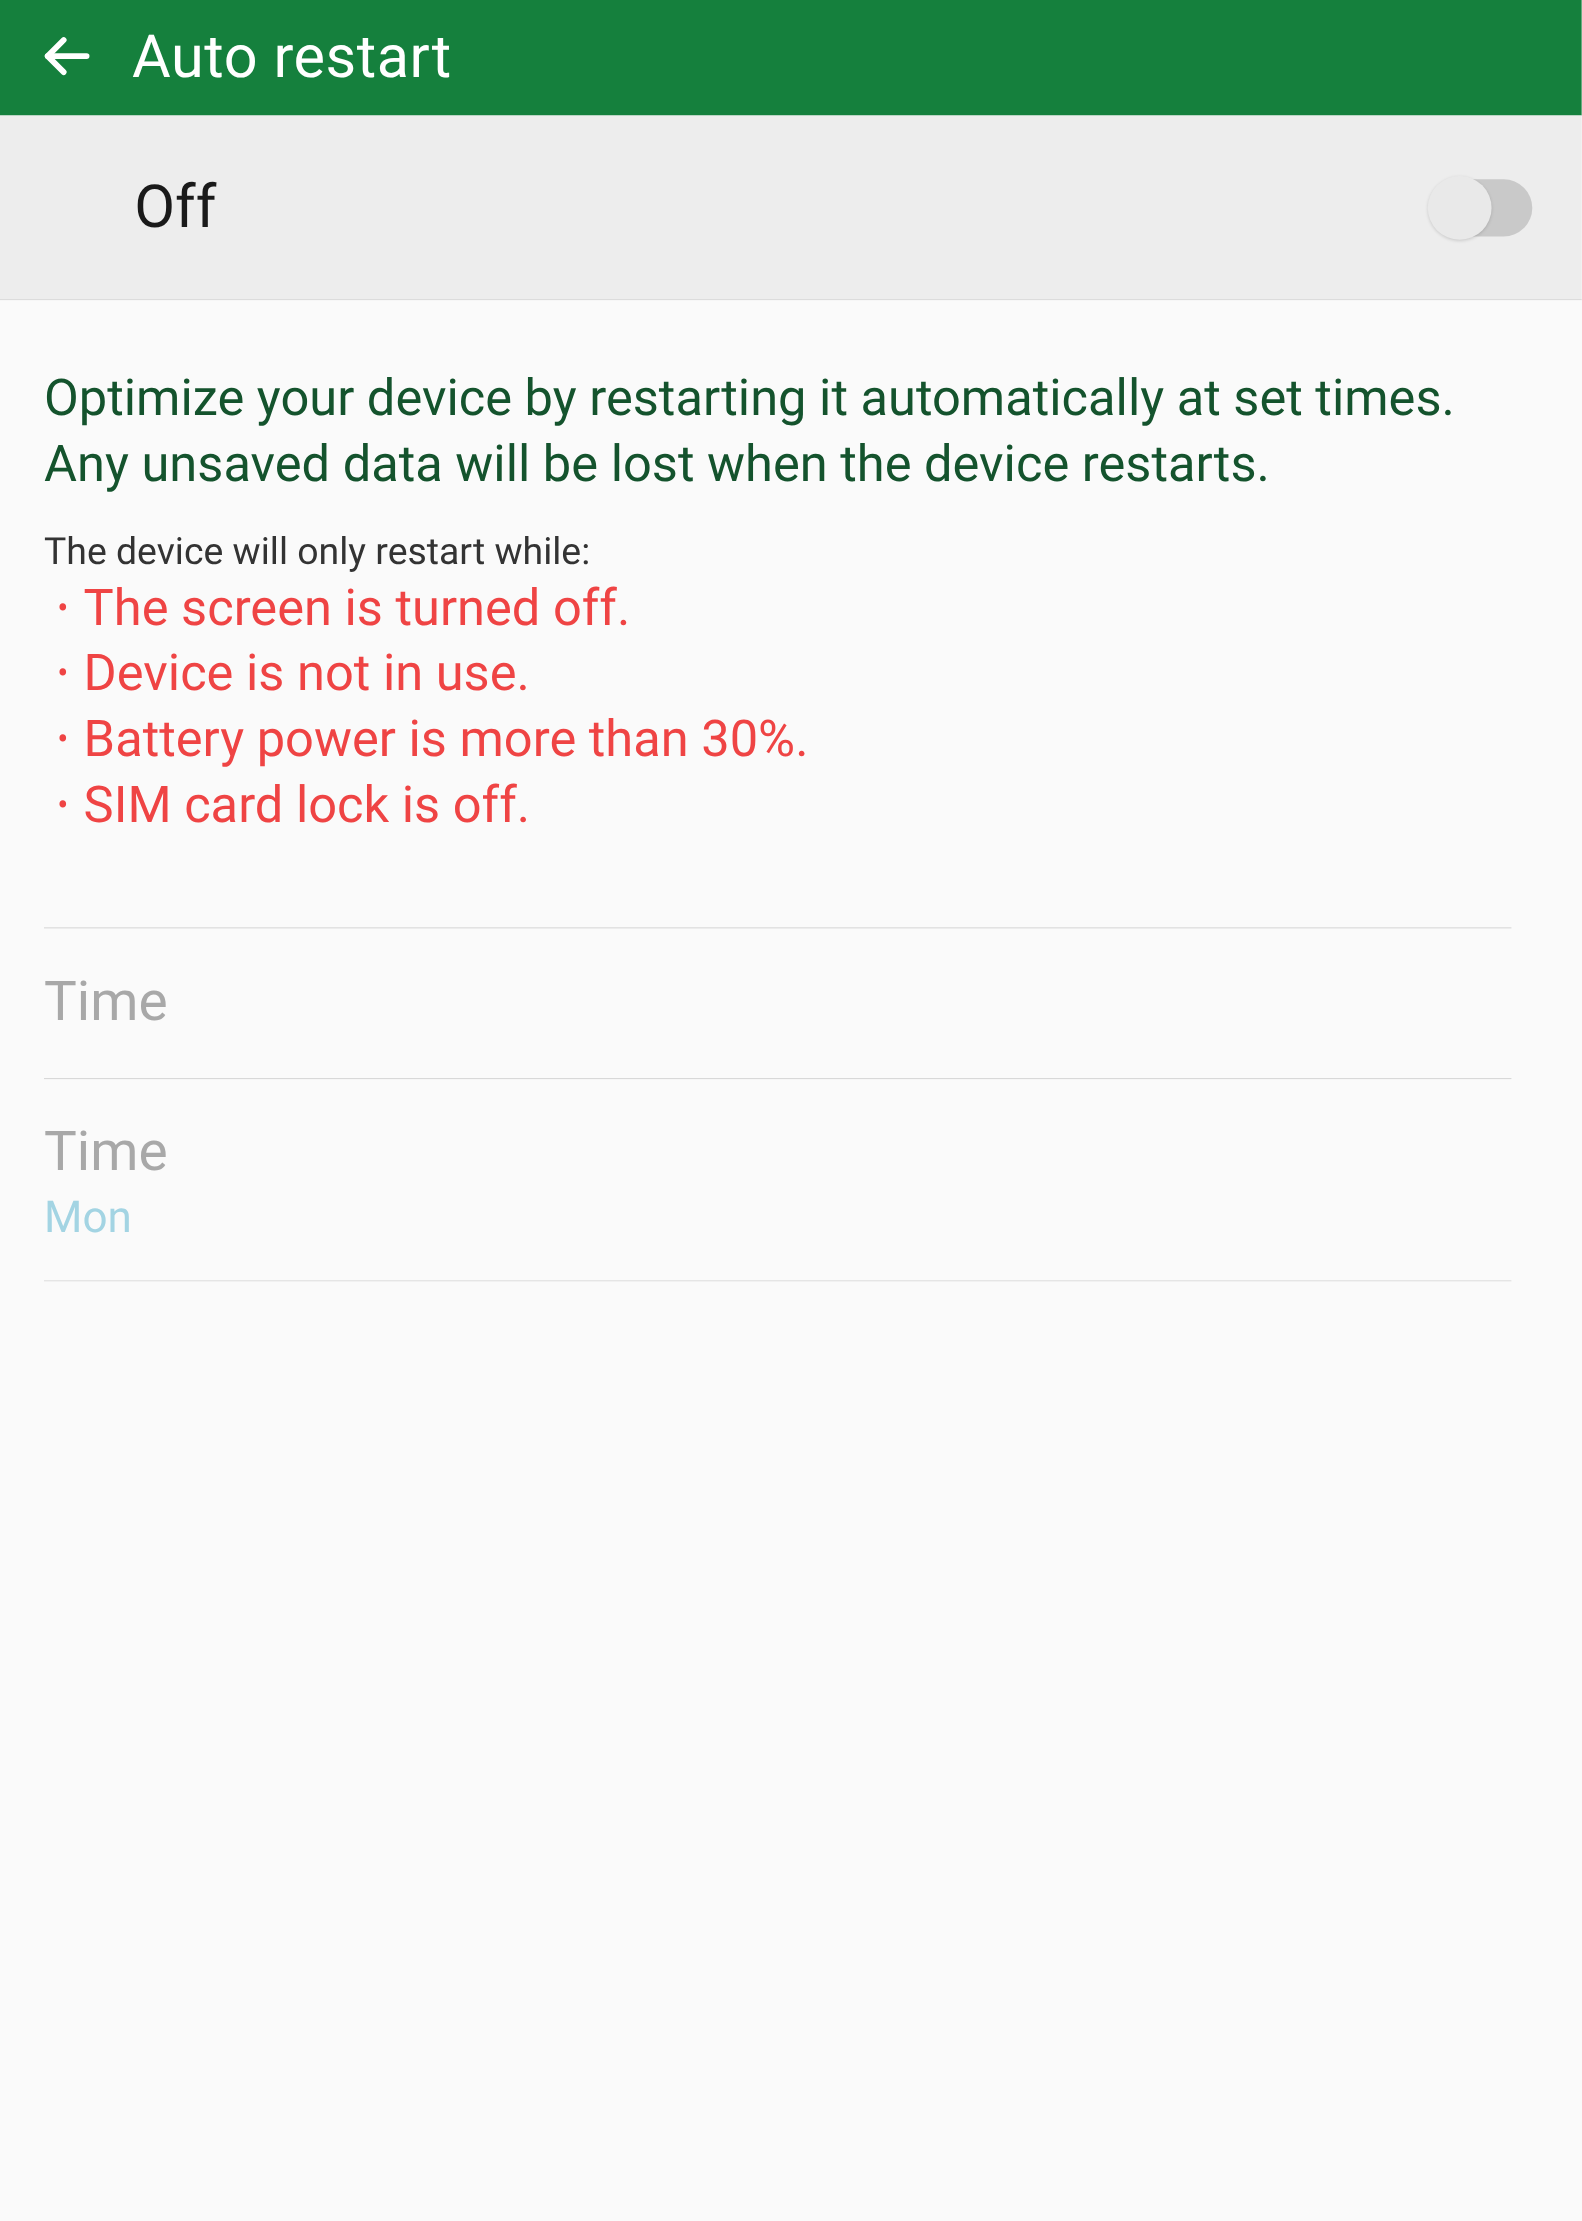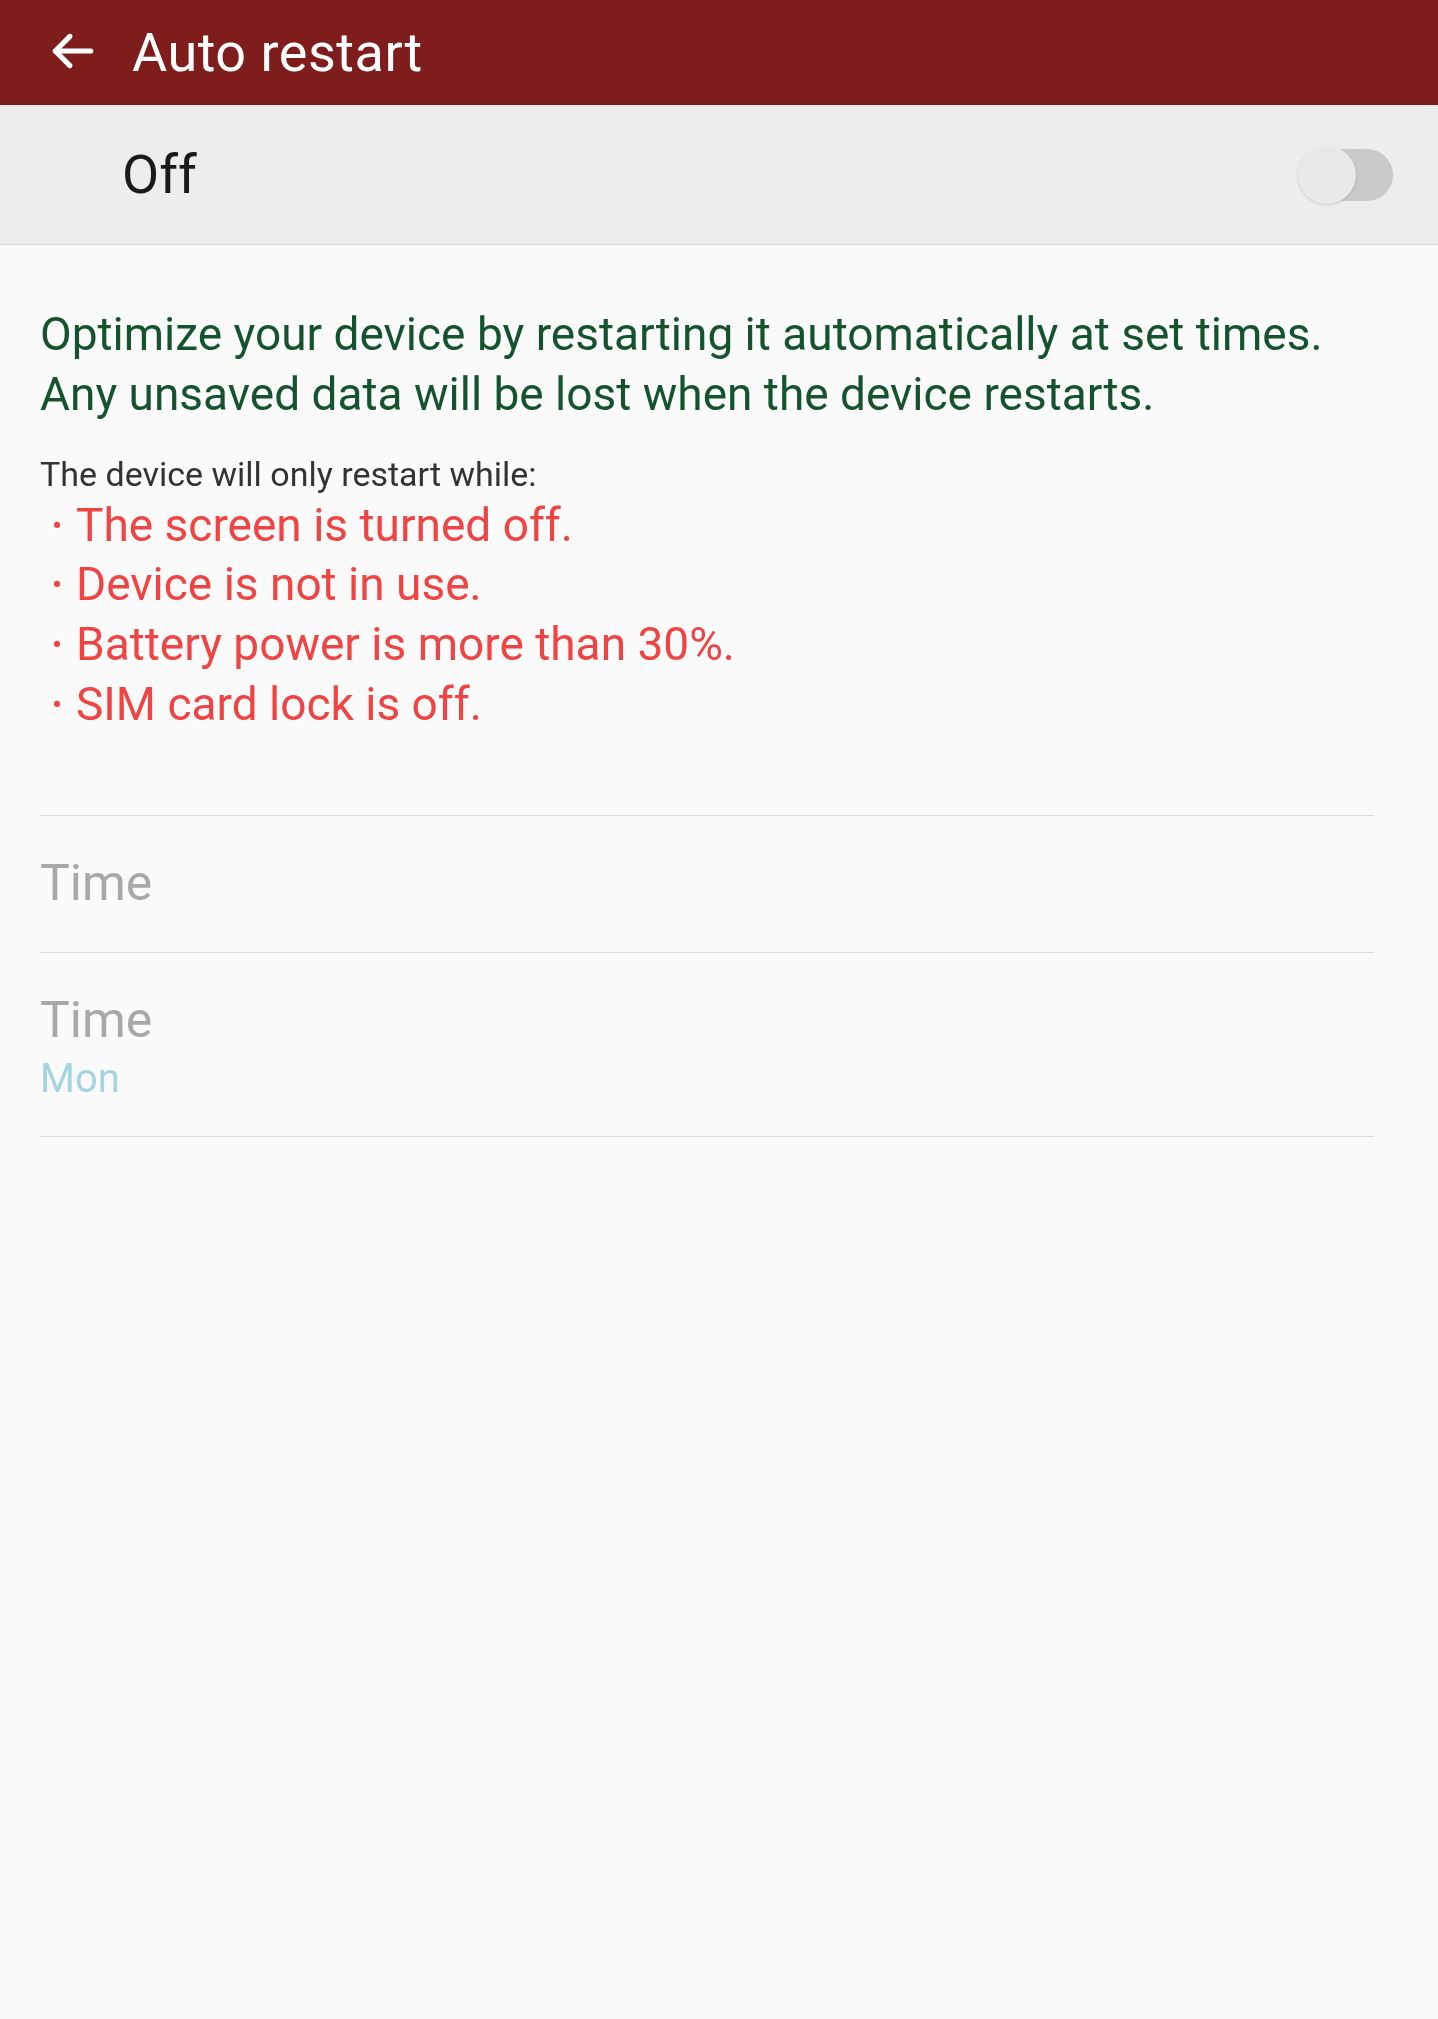--- a/index.html
+++ b/index.html
@@ -6,46 +6,46 @@
       margin: 0;
       padding: 0;
       box-sizing: border-box;
     }
     body {
       font-family: -apple-system, BlinkMacSystemFont, 'Segoe UI', Roboto, Helvetica, Arial, sans-serif;
       background: #fafafa;
       width: 1438px;
     }
     .header {
-      background: #7f1d1d;
+      background: #15803d;
       height: 105px;
       display: flex;
       align-items: center;
-      padding: 0 47px;
+      padding: 0 35px;
     }
     .back-arrow {
       display: flex;
       align-items: center;
       justify-content: center;
       margin-right: 35px;
     }
     .back-arrow svg {
       width: 50px;
       height: 50px;
     }
     .header-title {
       color: #ffffff;
       font-size: 54px;
       font-weight: 400;
       letter-spacing: 0.5px;
     }
     .toggle-row {
       background: #ededed;
       border-bottom: 1px solid #d8d8d8;
-      height: 140px;
+      height: 168px;
       display: flex;
       align-items: center;
       justify-content: space-between;
       padding: 0 45px 0 122px;
     }
     .toggle-label {
       font-size: 54px;
       color: #1a1a1a;
       font-weight: 400;
     }

